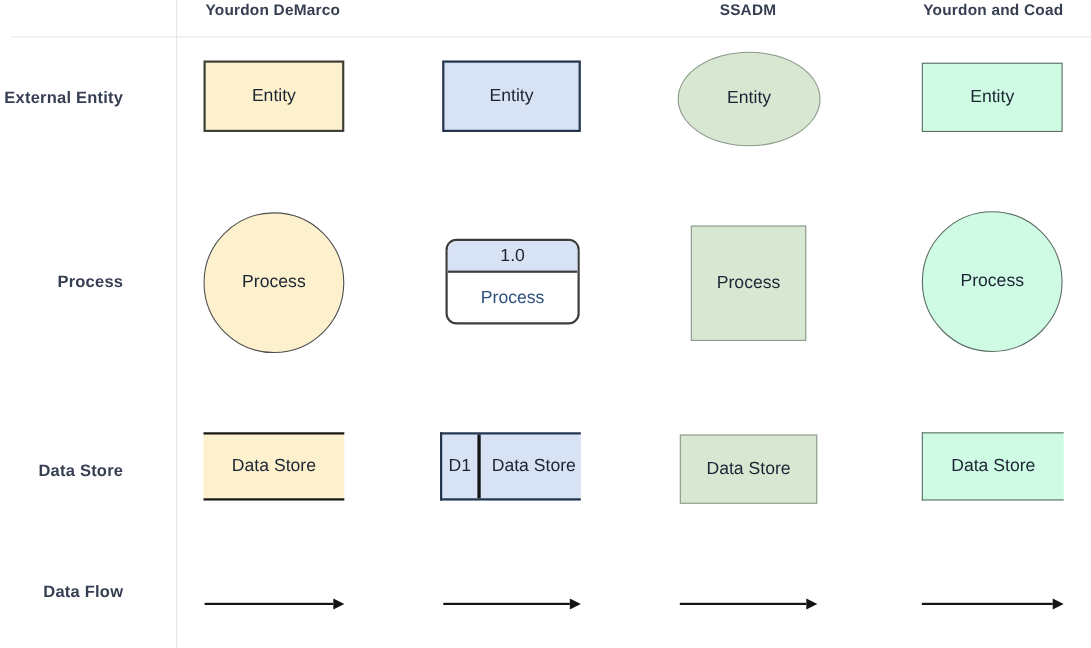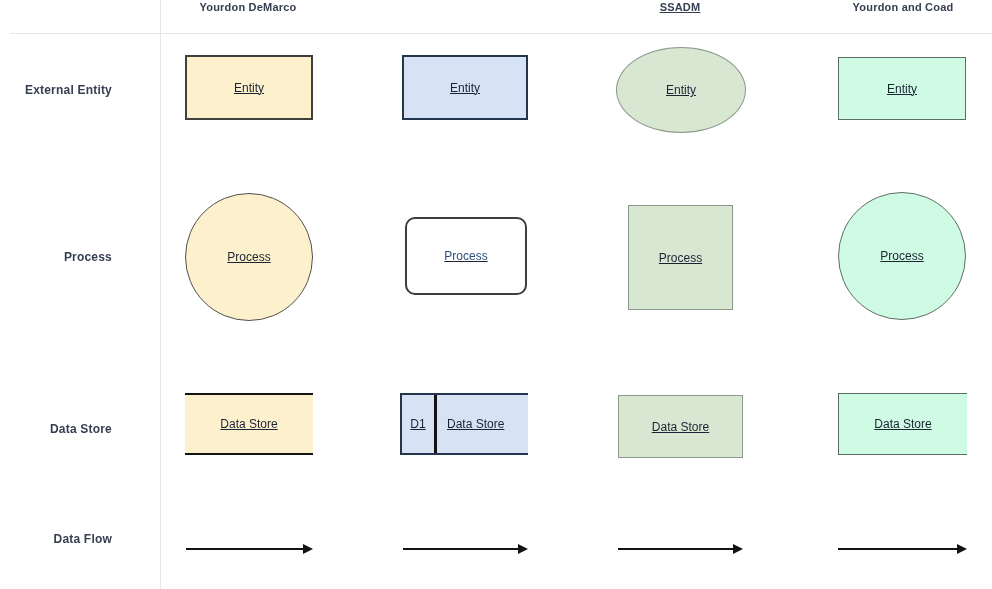--- a/index.html
+++ b/index.html
@@ -5,33 +5,33 @@
   html,body{margin:0;padding:0;background:#fff;}
   .canvas{
     position:relative;width:992px;height:589px;background:#fff;overflow:hidden;
     font-family:"Liberation Sans",sans-serif;
   }
   .v-divider{position:absolute;left:160px;top:0;width:1px;height:589px;background:var(--divider);}
   .h-divider{position:absolute;left:10px;top:33px;width:982px;height:1px;background:var(--divider);}
 
   .col-header{
     position:absolute;top:1px;width:220px;text-align:center;
-    font-size:11px;font-weight:bold;letter-spacing:.2px;color:var(--heading);
+    font-size:14px;font-weight:bold;letter-spacing:.2px;color:var(--heading);
   }
-  #hdr-1{left:138px;} #hdr-2{left:354px;} #hdr-3{left:570px;text-decoration:underline;} #hdr-4{left:793px;}
+  #hdr-1{left:138px;} #hdr-2{left:354px;} #hdr-3{left:570px;} #hdr-4{left:793px;}
 
   .row-label{
     position:absolute;left:0;width:112px;text-align:right;
-    font-size:12px;font-weight:bold;letter-spacing:.2px;color:var(--heading);line-height:18px;
+    font-size:15px;font-weight:bold;letter-spacing:.2px;color:var(--heading);line-height:18px;
   }
   #row-1{top:81px;} #row-2{top:248px;} #row-3{top:420px;} #row-4{top:530px;}
 
   .shape{
     position:absolute;box-sizing:border-box;display:flex;align-items:center;justify-content:center;
-    font-size:12px;color:var(--label-text);text-decoration:underline;
+    font-size:16px;color:var(--label-text);
   }
 
   
   #yd-entity{left:185px;top:55px;width:128px;height:65px;background:var(--yellow-fill);border:2px solid var(--yellow-border);}
   #gs-entity{left:402px;top:55px;width:126px;height:65px;background:var(--blue-fill);border:2px solid var(--blue-border);}
   #ssadm-entity{left:616px;top:47px;width:130px;height:86px;background:var(--green-fill);border:1.5px solid var(--green-border);border-radius:50%;}
   #yc-entity{left:838px;top:57px;width:128px;height:63px;background:var(--mint-fill);border:1.5px solid var(--mint-border);}
 
   
   #yd-process{left:185px;top:193px;width:128px;height:128px;background:var(--yellow-fill);border:1.5px solid var(--circle-border);border-radius:50%;}
@@ -87,20 +87,23 @@
     <span>Entity</span>
   </div>
   <div class="shape" id="yc-entity">
     <span>Entity</span>
   </div>
 
   <div class="shape" id="yd-process">
     <span>Process</span>
   </div>
   <div class="shape" id="gs-process">
+    <div class="gs-band">
+      <span>1.0</span>
+    </div>
     <div class="gs-body">
       <span>Process</span>
     </div>
   </div>
   <div class="shape" id="ssadm-process">
     <span>Process</span>
   </div>
   <div class="shape" id="yc-process">
     <span>Process</span>
   </div>

